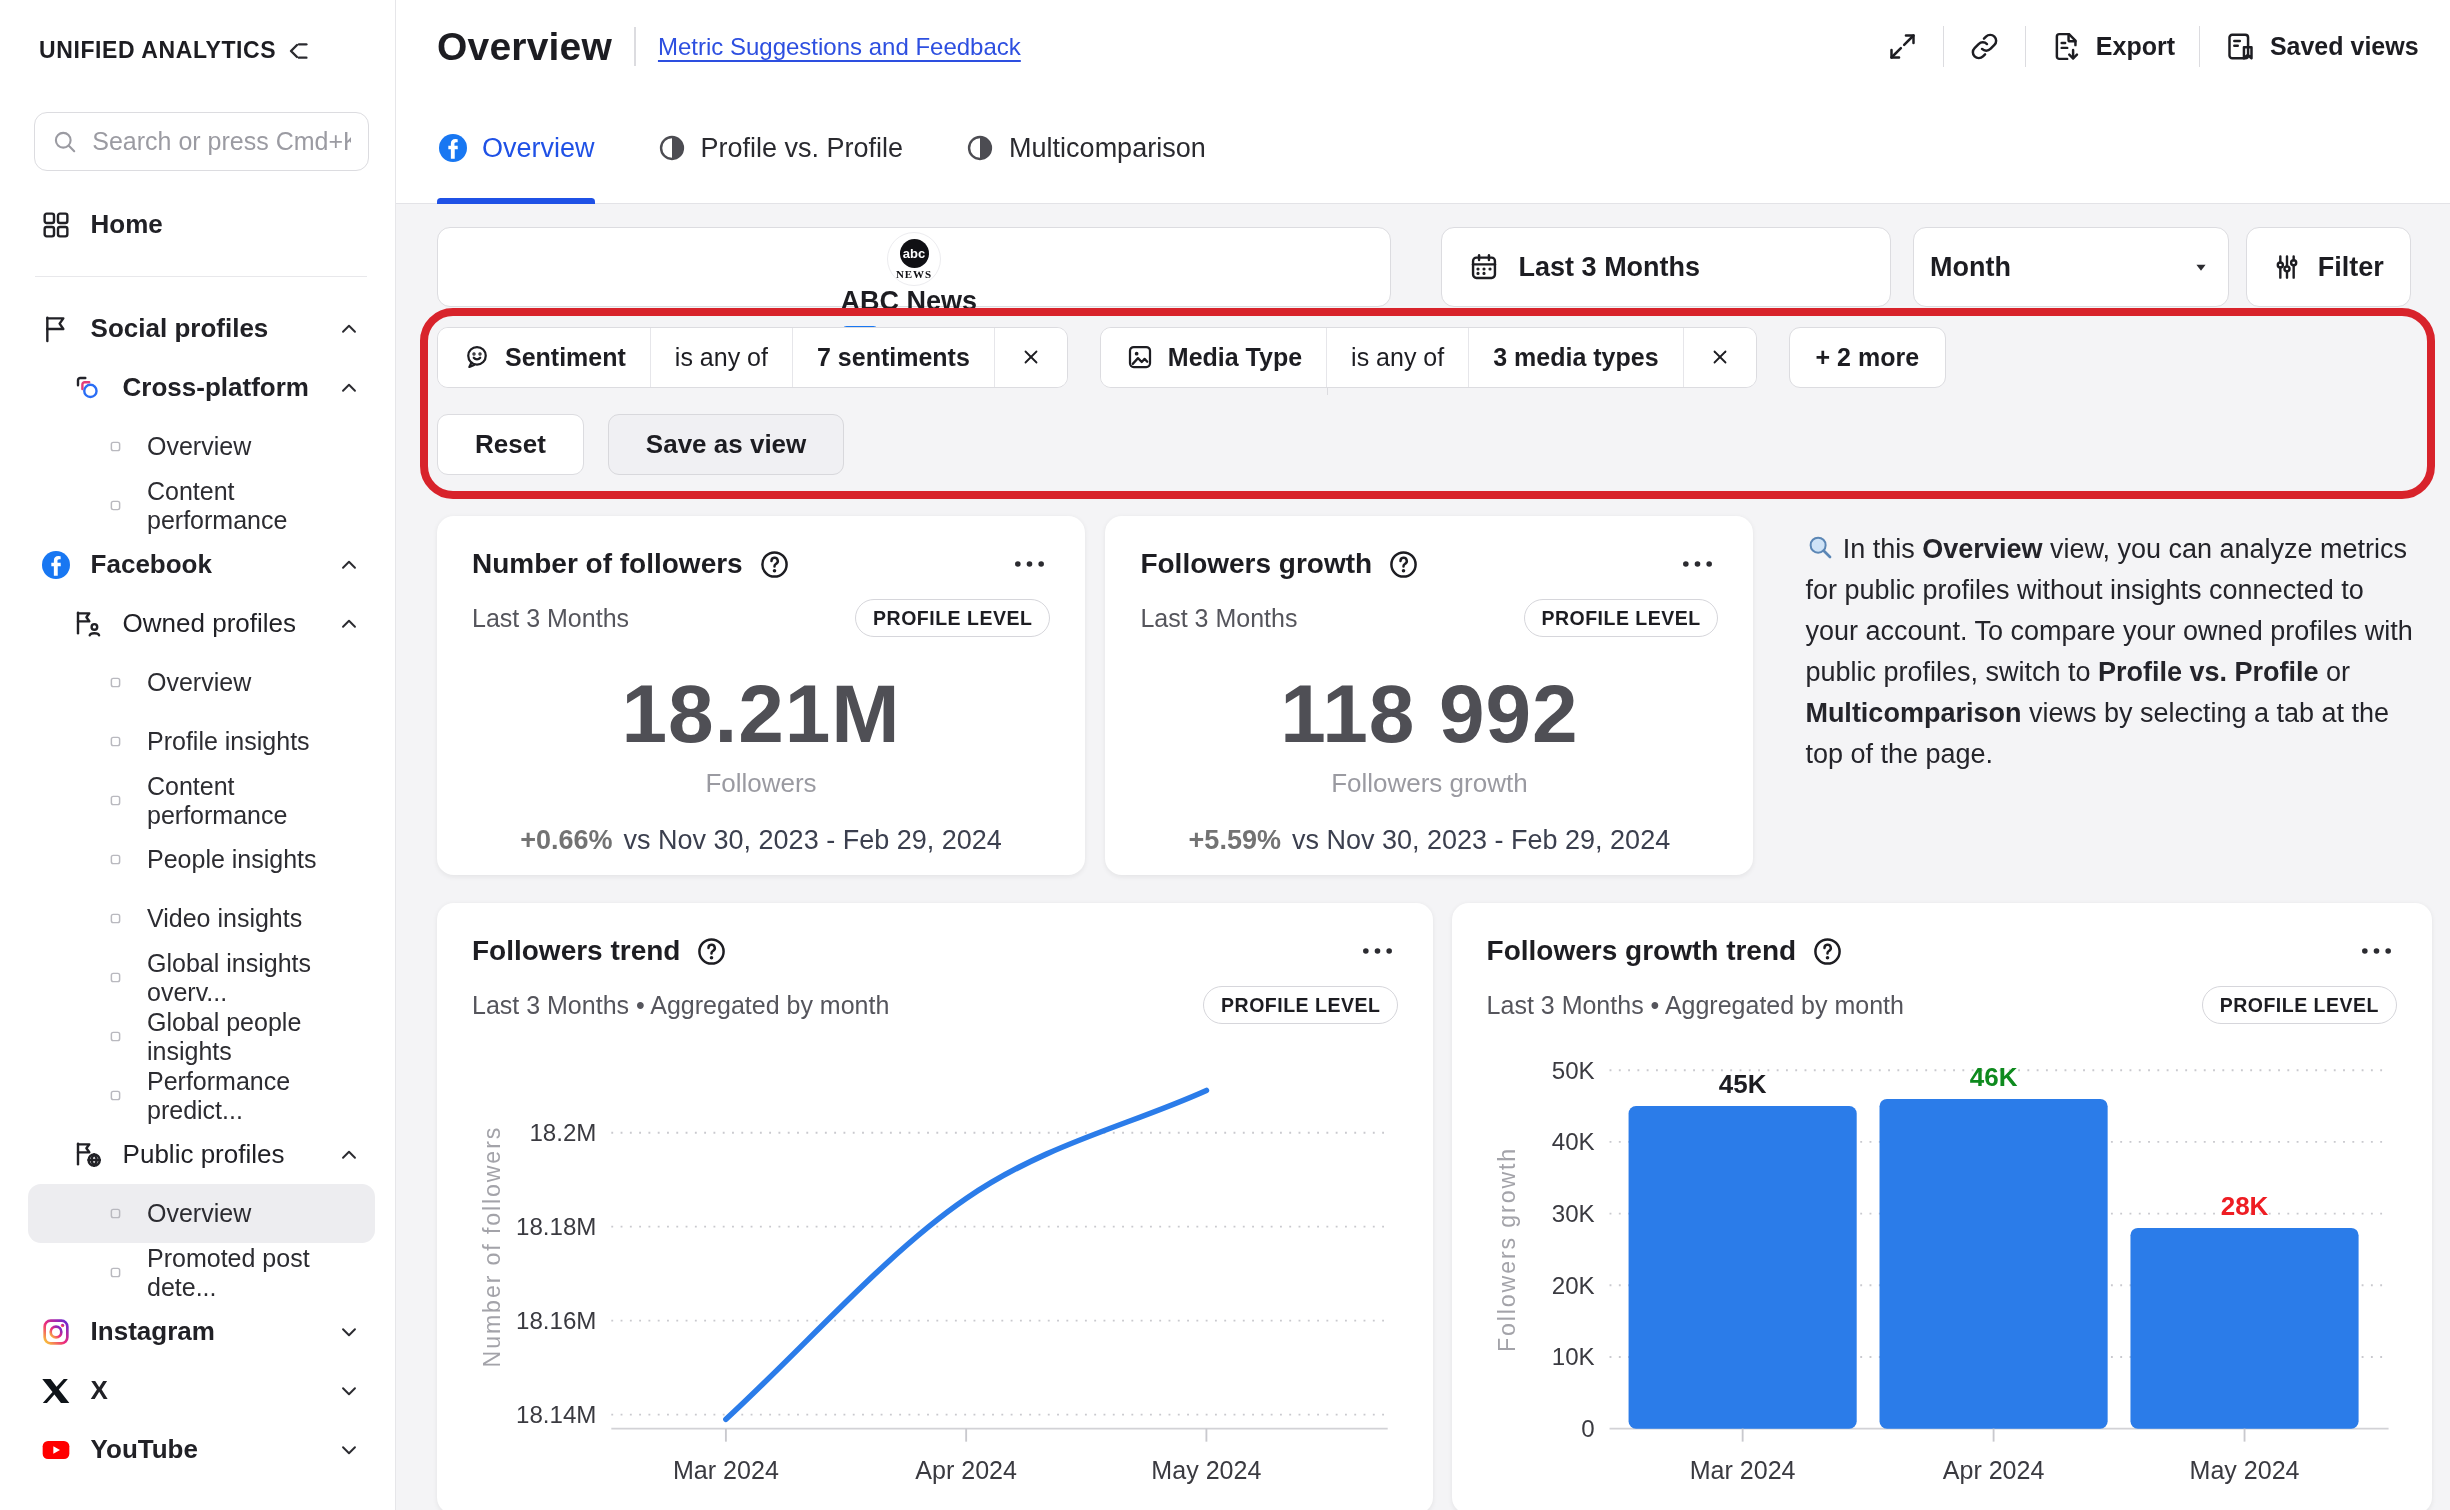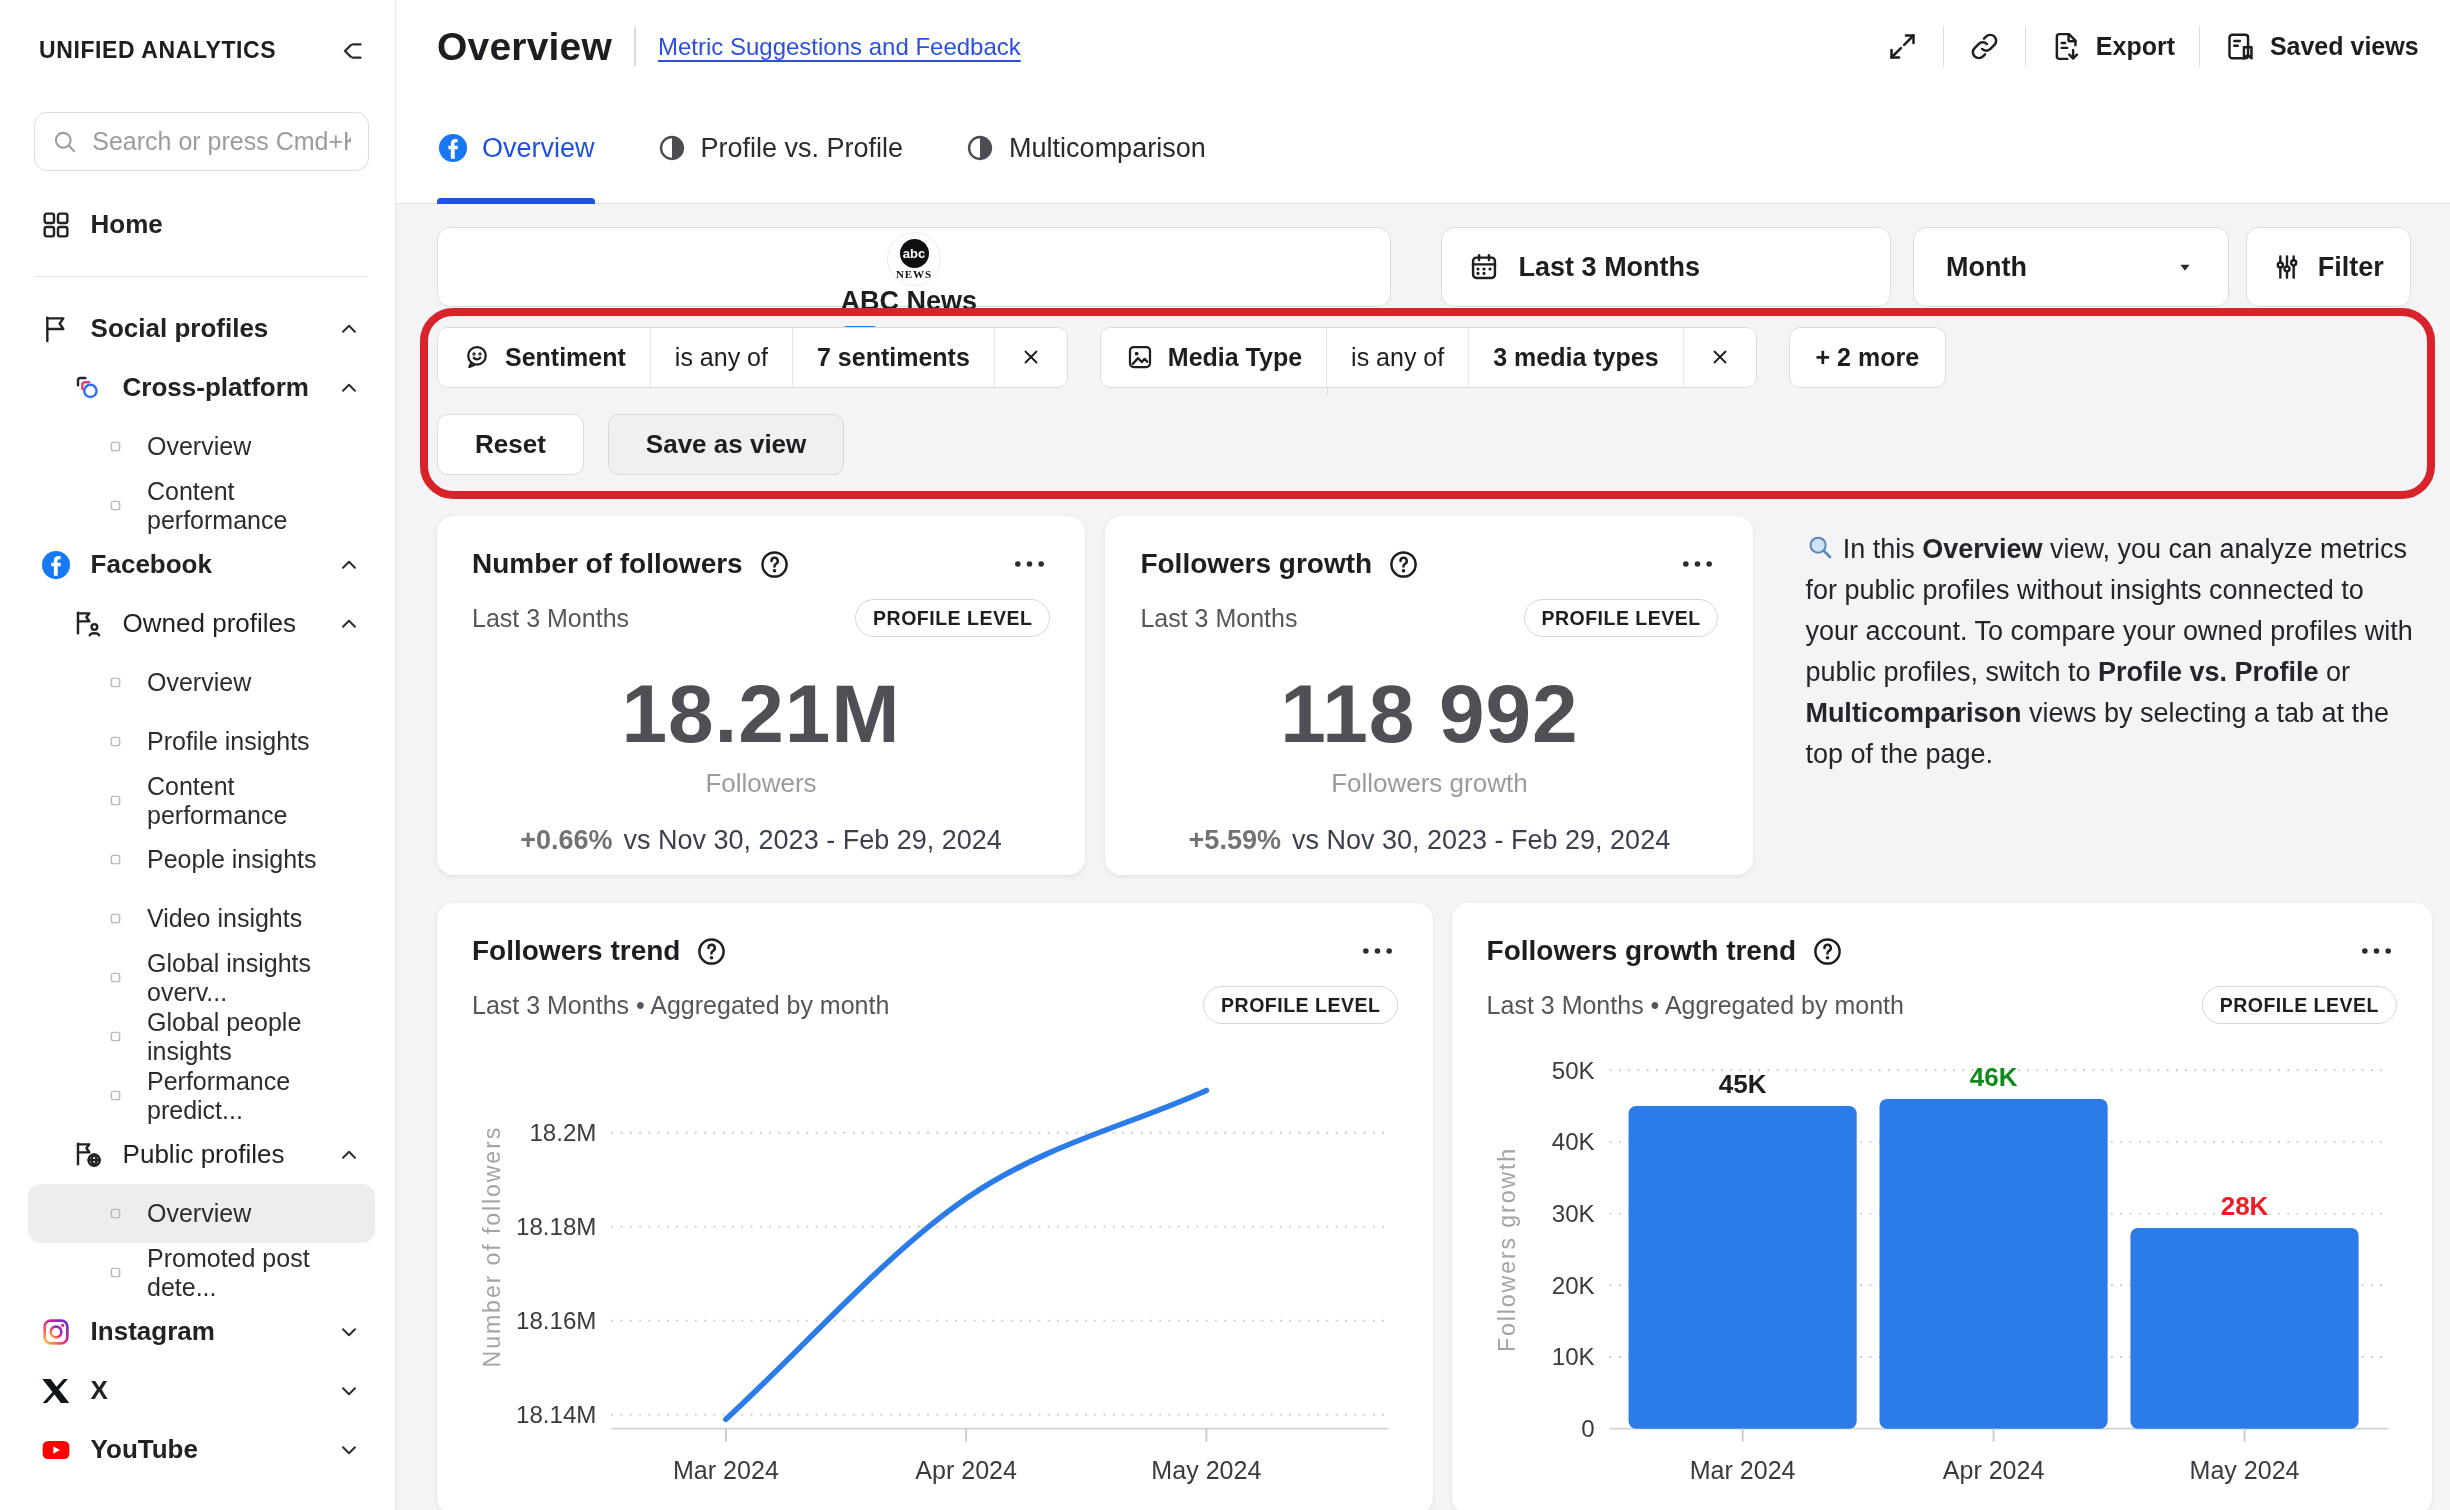--- a/index.html
+++ b/index.html
@@ -2,21 +2,21 @@
 <html style="font-size:15px"><head>
 <meta charset="utf-8">
 <style>
   * { box-sizing: border-box; margin: 0; padding: 0; }
   html, body { background: #f4f4f6; }
   body { font-family: "Liberation Sans", sans-serif; color: #1d1d22; }
   .app { width: 2450px; height: 1510px; display: flex; background: #f4f4f6; overflow: hidden; position: relative; }
 
   
   .sidebar { width: 396px; flex: 0 0 396px; background: #fff; border-right: 0.9px solid #e6e6e9; padding: 32px 20.4px 0 28px; overflow: hidden; }
-  .brand-row { display: flex; align-items: center; justify-content: space-between; padding: 0 7.4px 0 11px; }
+  .brand-row { display: flex; align-items: center; justify-content: flex-start; padding: 0 7.4px 0 11px; }
   .brand { font-size: 23px; font-weight: 700; letter-spacing: 0.6px; }
   .collapse-btn { width: 37px; height: 37px; color: #2b2b30; display: flex; align-items: center; justify-content: center; cursor: pointer; }
   .collapse-btn svg { width: 32px; height: 32px; }
   .search-box { margin: 43px 5.6px 0; height: 59px; border: 1.9px solid #dcdce0; border-radius: 13px; display: flex; align-items: center; padding: 0 16.7px; gap: 13px; color: #9b9ba2; background: #fff; }
   .search-box svg { width: 28px; height: 28px; flex: none; }
   .search-box input { border: 0; outline: 0; flex: 1; min-width: 0; font: 25px "Liberation Sans", sans-serif; color: #3a3a40; background: transparent; }
   .search-box input::placeholder { color: #9b9ba2; }
   .sidebar-nav { margin-top: 24px; }
   .nav-item { height: 59px; display: flex; align-items: center; border-radius: 13px; font-size: 26px; color: #212126; cursor: pointer; padding: 0 13px 0 11px; }
   .nav-item.bold { font-weight: 700; }
@@ -64,21 +64,21 @@
   .profile-name { font-size: 27px; font-weight: 700; }
   .profile-sub { display: flex; align-items: center; gap: 9.3px; }
   .fb-badge { background: #1877F2; color: #fff; font-size: 17.6px; font-weight: 700; border-radius: 5.6px; padding: 2.8px 7.4px; line-height: 1; }
   .profile-handle { font-size: 24px; color: #55555c; }
   .profile-actions { margin-left: auto; display: flex; align-items: center; gap: 18.6px; }
   .icon-btn { display: flex; color: #2b2b30; cursor: pointer; }
   .icon-btn svg { width: 28px; height: 28px; }
   .icon-btn.caret svg { width: 22px; height: 22px; }
   .v-sep { width: 0.9px; height: 43px; background: #dcdce0; }
   .date-box { width: 450px; margin-left: 50px; padding: 0 26px; gap: 18.6px; font-size: 27px; font-weight: 700; }
-  .month-box { width: 316px; margin-left: 22px; padding: 0 32px; font-size: 27px; font-weight: 700; justify-content: space-between; }
+  .month-box { width: 316px; margin-left: 22px; padding: 0 16px; font-size: 27px; font-weight: 700; justify-content: space-between; }
   .filter-box { width: 165px; margin-left: 16.7px; padding: 0 24px; gap: 15px; font-size: 27px; font-weight: 700; }
 
   
   .filter-zone { position: relative; margin-top: 19.5px; width: 2004px; }
   .red-annotation { position: absolute; left: -16.7px; right: 5.6px; top: -18.6px; bottom: -24px; border: 8.4px solid #d8232b; border-radius: 33px; pointer-events: none; z-index: 5; }
   .chips-row { display: flex; align-items: center; gap: 32px; }
   .chip-group { display: flex; align-items: stretch; height: 61px; background: #fff; border: 1.9px solid #dcdce0; border-radius: 11px; overflow: hidden; }
   .chip-seg { display: flex; align-items: center; padding: 0 24px; font-size: 25px; border-right: 1.9px solid #e6e6ea; gap: 13px; cursor: pointer; background: #fff; }
   .chip-seg:last-child { border-right: 0; }
   .chip-seg.chip-field, .chip-seg.chip-value { font-weight: 700; }

